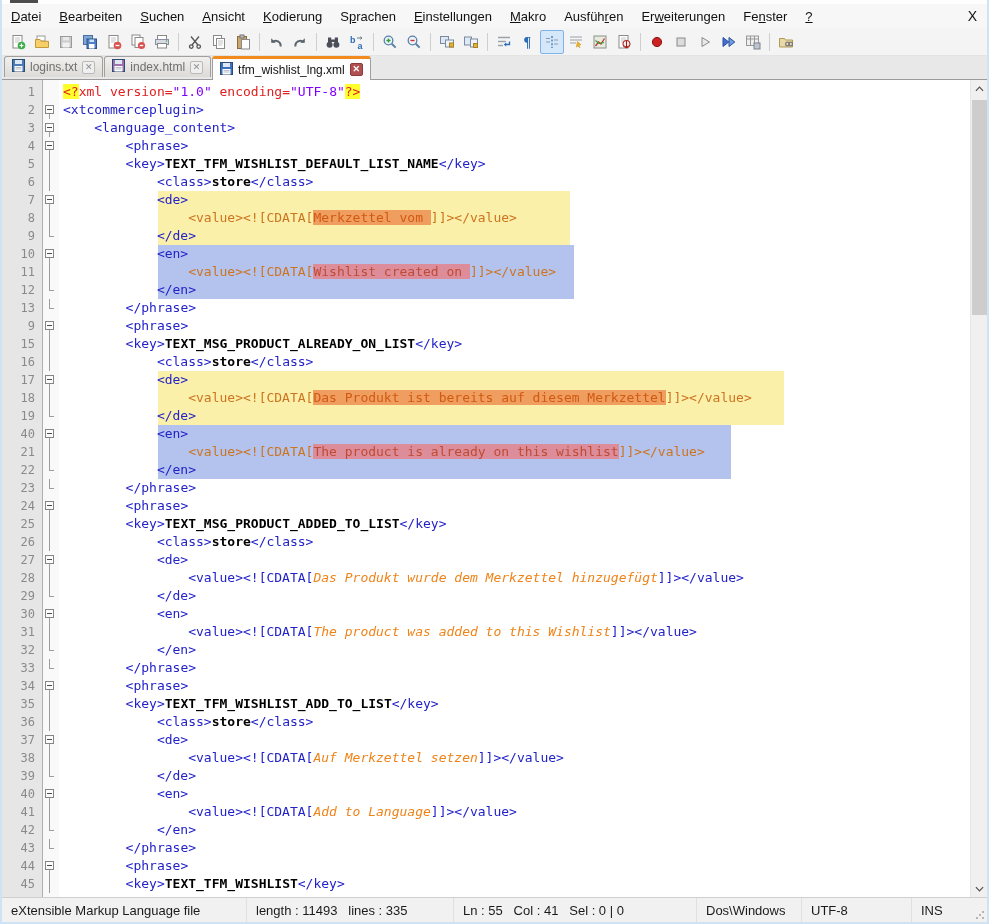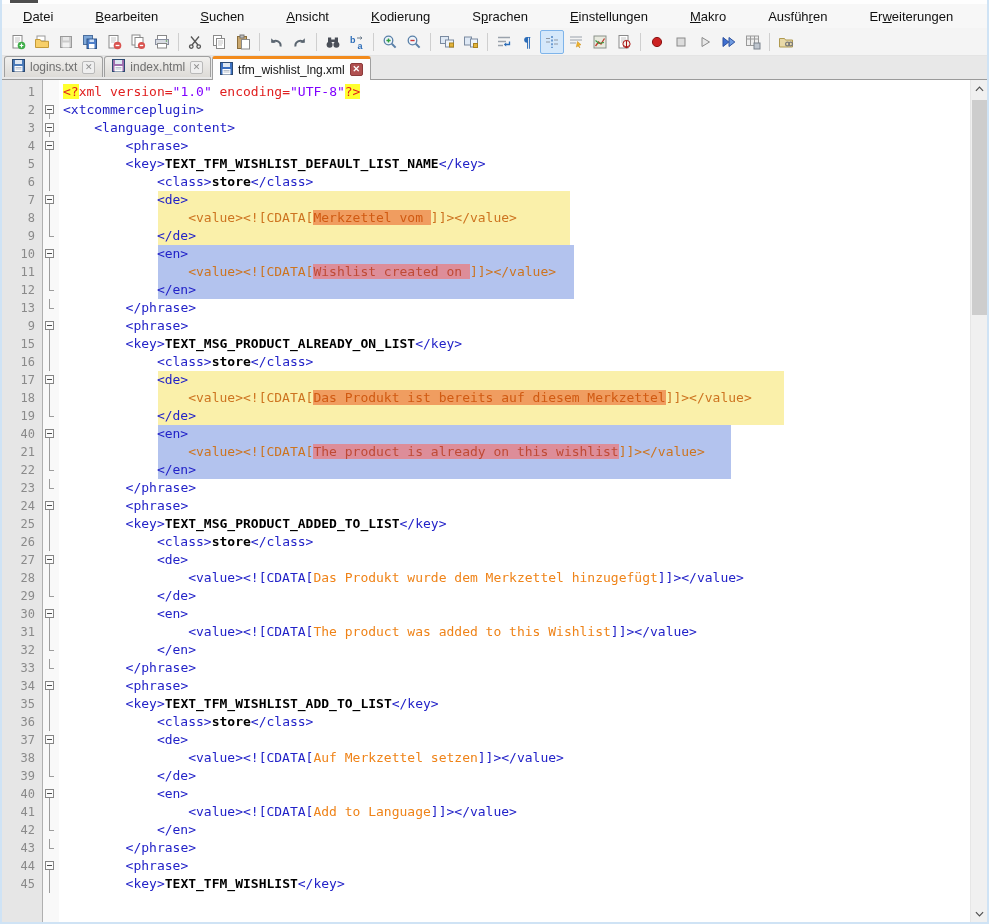--- a/index.html
+++ b/index.html
@@ -10,21 +10,21 @@
          border-left:2px solid #cfe3f5; border-right:2px solid #cfe3f5;
          border-bottom:2px solid #cfe3f5; background:#fff; }
 
   
   .sliver { height:4px; background:#fefefe; position:relative; flex:none; }
   .sliver .appicon { position:absolute; left:8px; top:0; width:28px; height:3px; background:#4d4d4d; }
 
   
   .menubar { height:24px; background:#f7f7f7; display:flex; align-items:center;
              font-size:13px; color:#111; flex:none; }
-  .menu-item { padding:3px 21px; cursor:default; }
+  .menu-item { padding:3px 9px; cursor:default; }
   .menu-item u { text-decoration:underline; }
   .menubar .spacer { flex:1; }
   .win-close { padding:2px 10px; font-size:14px; color:#111; }
 
   
   .toolbar { height:28px; background:#f4f4f4; display:flex; align-items:center;
              padding-left:4px; flex:none; border-bottom:1px solid #e4e4e4; }
   .tb-group { display:flex; align-items:center; }
   .tb-sep { width:1px; height:18px; background:#cfcfcf; margin:0 4px; }
   .tb-btn { width:24px; height:24px; display:flex; align-items:center; justify-content:center;
@@ -65,21 +65,21 @@
   .fv.full { top:0; bottom:0; }
   .fv.half { top:0; height:9px; }
   .ftick { position:absolute; left:7px; top:9px; width:5px; height:1px; background:#9d9d9d; }
   .code { padding-left:5px; }
   .ig { display:inline-block; width:4ch; }
   .ig.g { border-left:1px dotted #c9c9c9; }
 
   
   .c-t  { color:#2222c8; }
   .c-b  { color:#000; font-weight:bold; }
-  .c-c  { color:#ef8318; }
+  .c-c  { color:#ef8318;font-style:italic; }
   .c-d  { color:#e02020;margin-top:8px; }
   .c-dy { color:#e02020; background:#ffff2e; }
   .c-pv { color:#8000ff; }
   .c-ho { color:#cd7420; }
   .c-mo { color:#d05a12; background:#f09d60; }
   .c-mp { color:#bf4a35; background:#dd8d99; }
 
   
   .vscroll { flex:none; width:17px; background:#f0f0f0; position:relative; border-left:1px solid #e6e6e6; }
   .sc-btn { position:absolute; left:0; width:17px; height:17px; display:flex;
@@ -456,13 +456,22 @@
       </div>
       <div class="sc-thumb"></div>
       <div class="sc-btn down">
         <svg viewBox="0 0 10 6">
             <path d="M1 1 L5 5 L9 1" fill="none" stroke="#505050" stroke-width="1.3"></path>
           </svg>
       </div>
     </div>
   </div>
 
+  <div class="statusbar">
+    <div class="st st-doctype">eXtensible Markup Language file</div>
+    <div class="st st-len">length : 11493   lines : 335</div>
+    <div class="st st-pos">Ln : 55   Col : 41   Sel : 0 | 0</div>
+    <div class="st st-eol">Dos\Windows</div>
+    <div class="st st-enc">UTF-8</div>
+    <div class="st st-ins">INS</div>
+    <div class="grip"></div>
+  </div>
 </div>
 
 </body></html>

